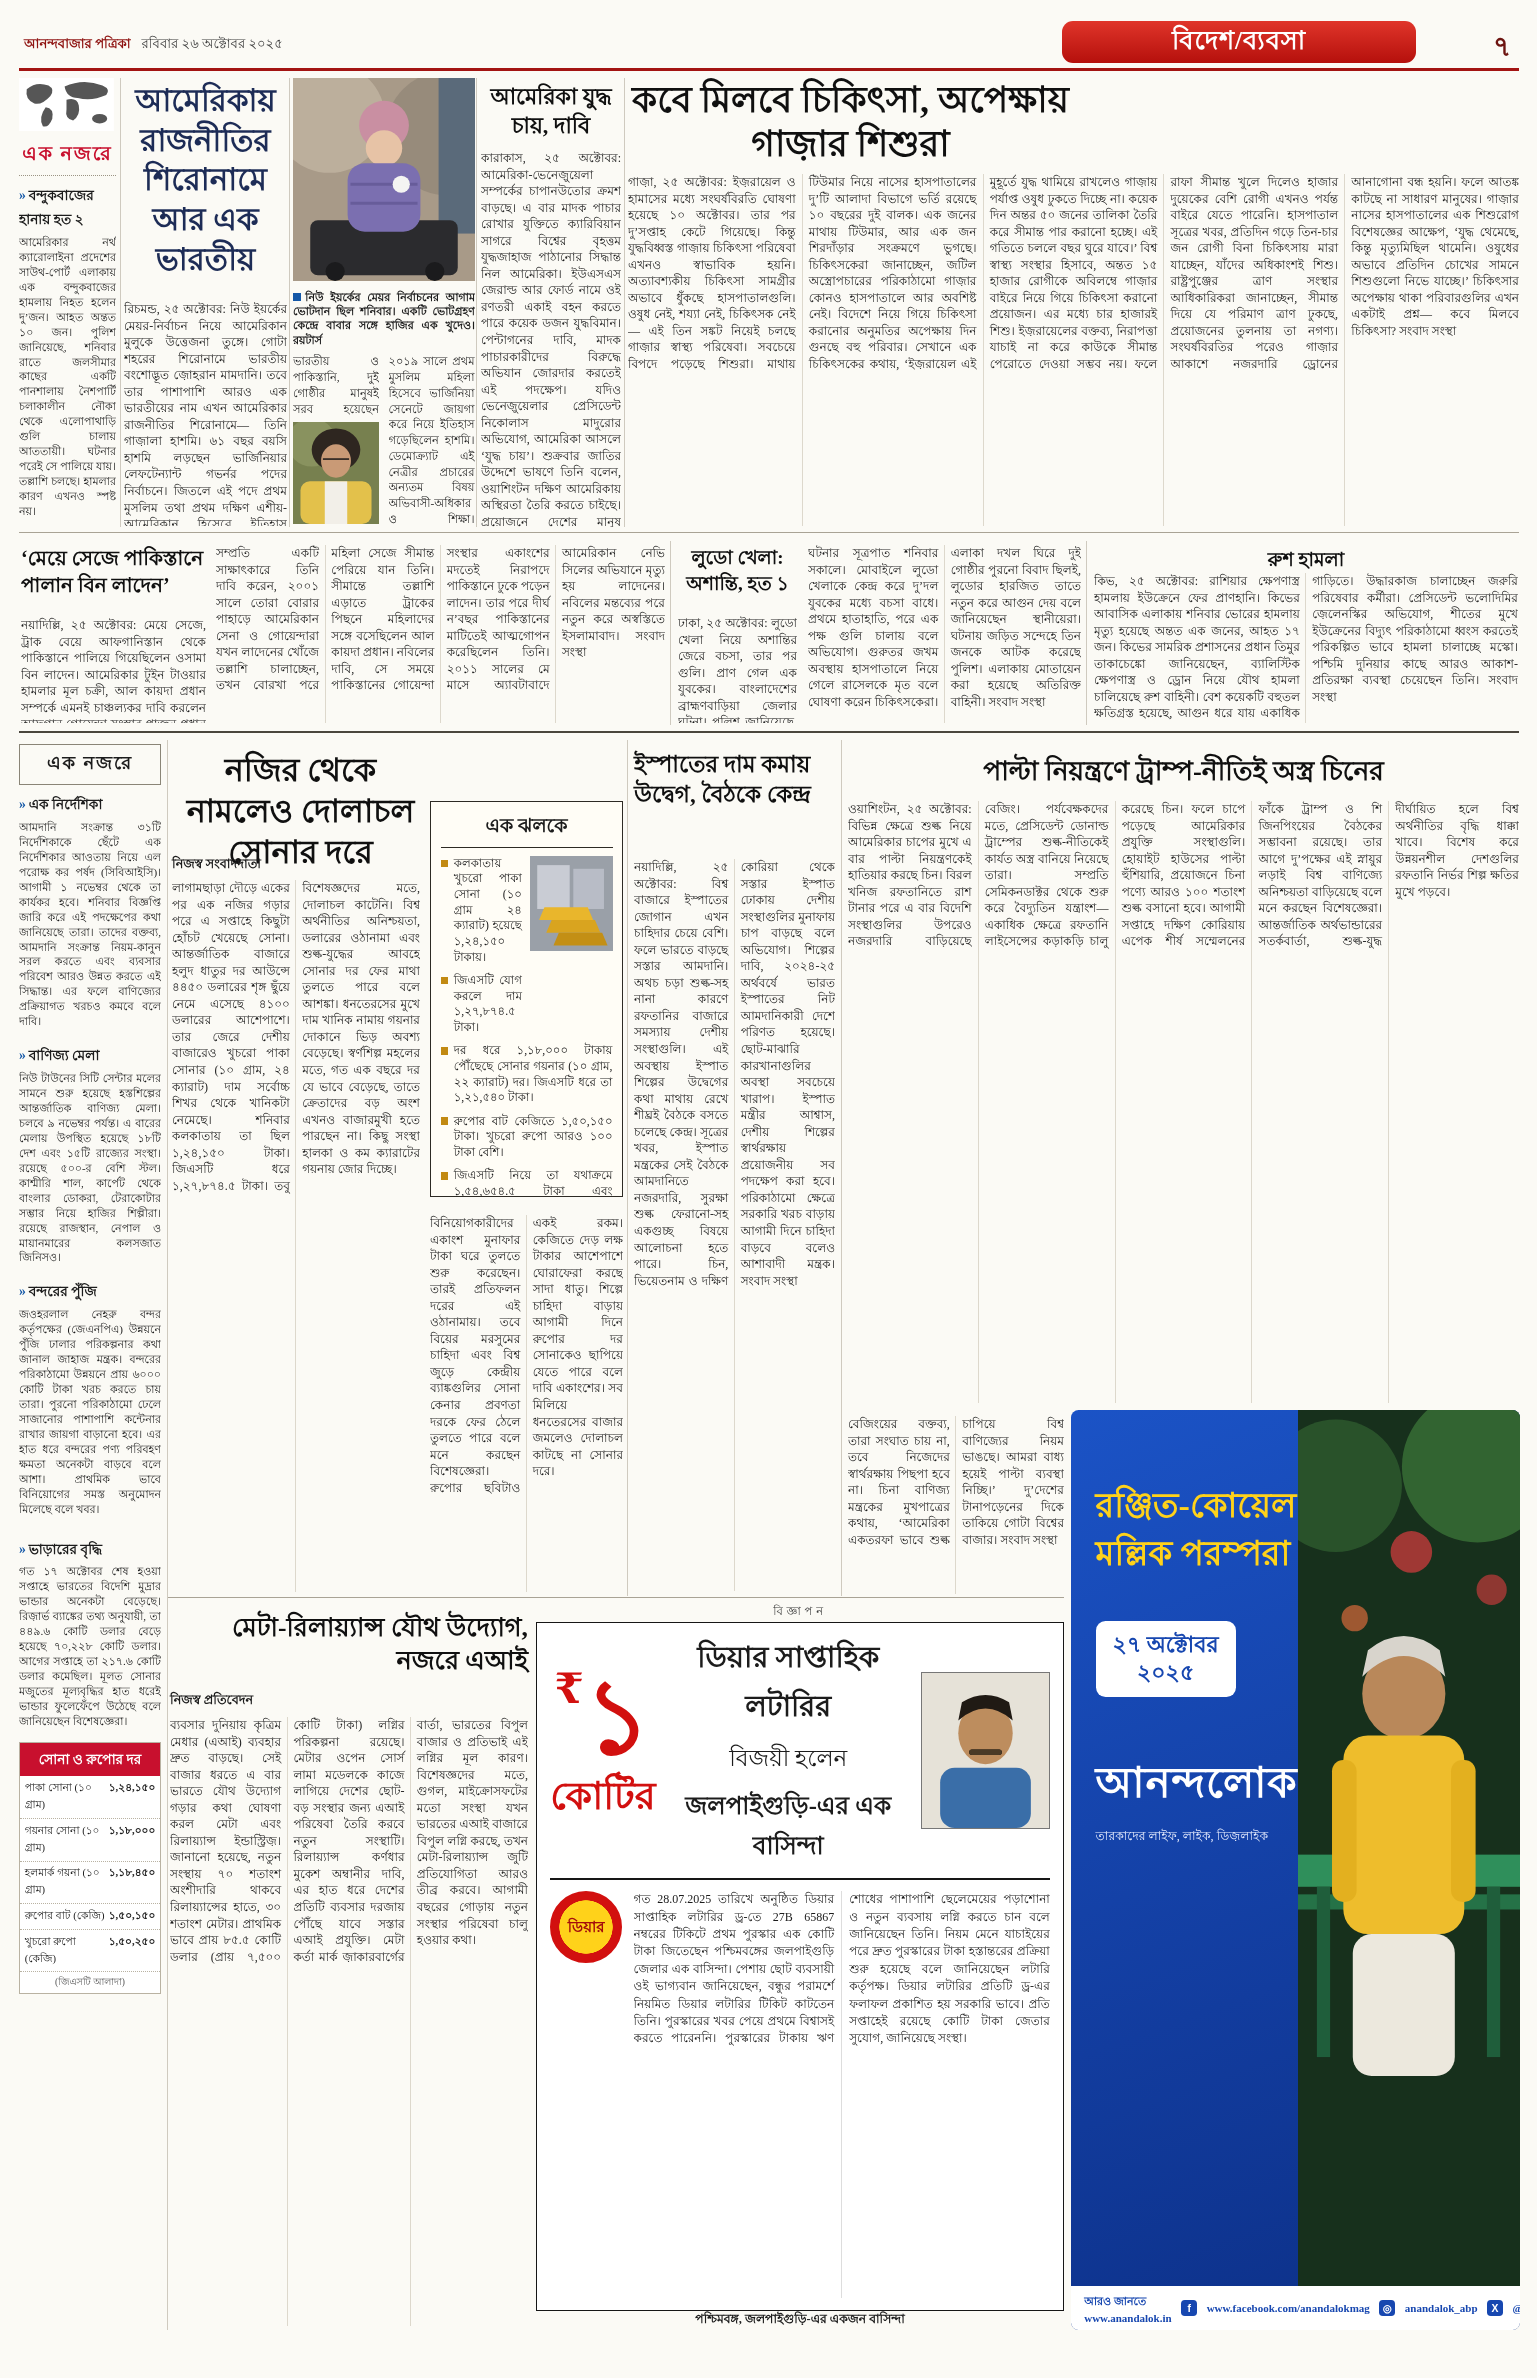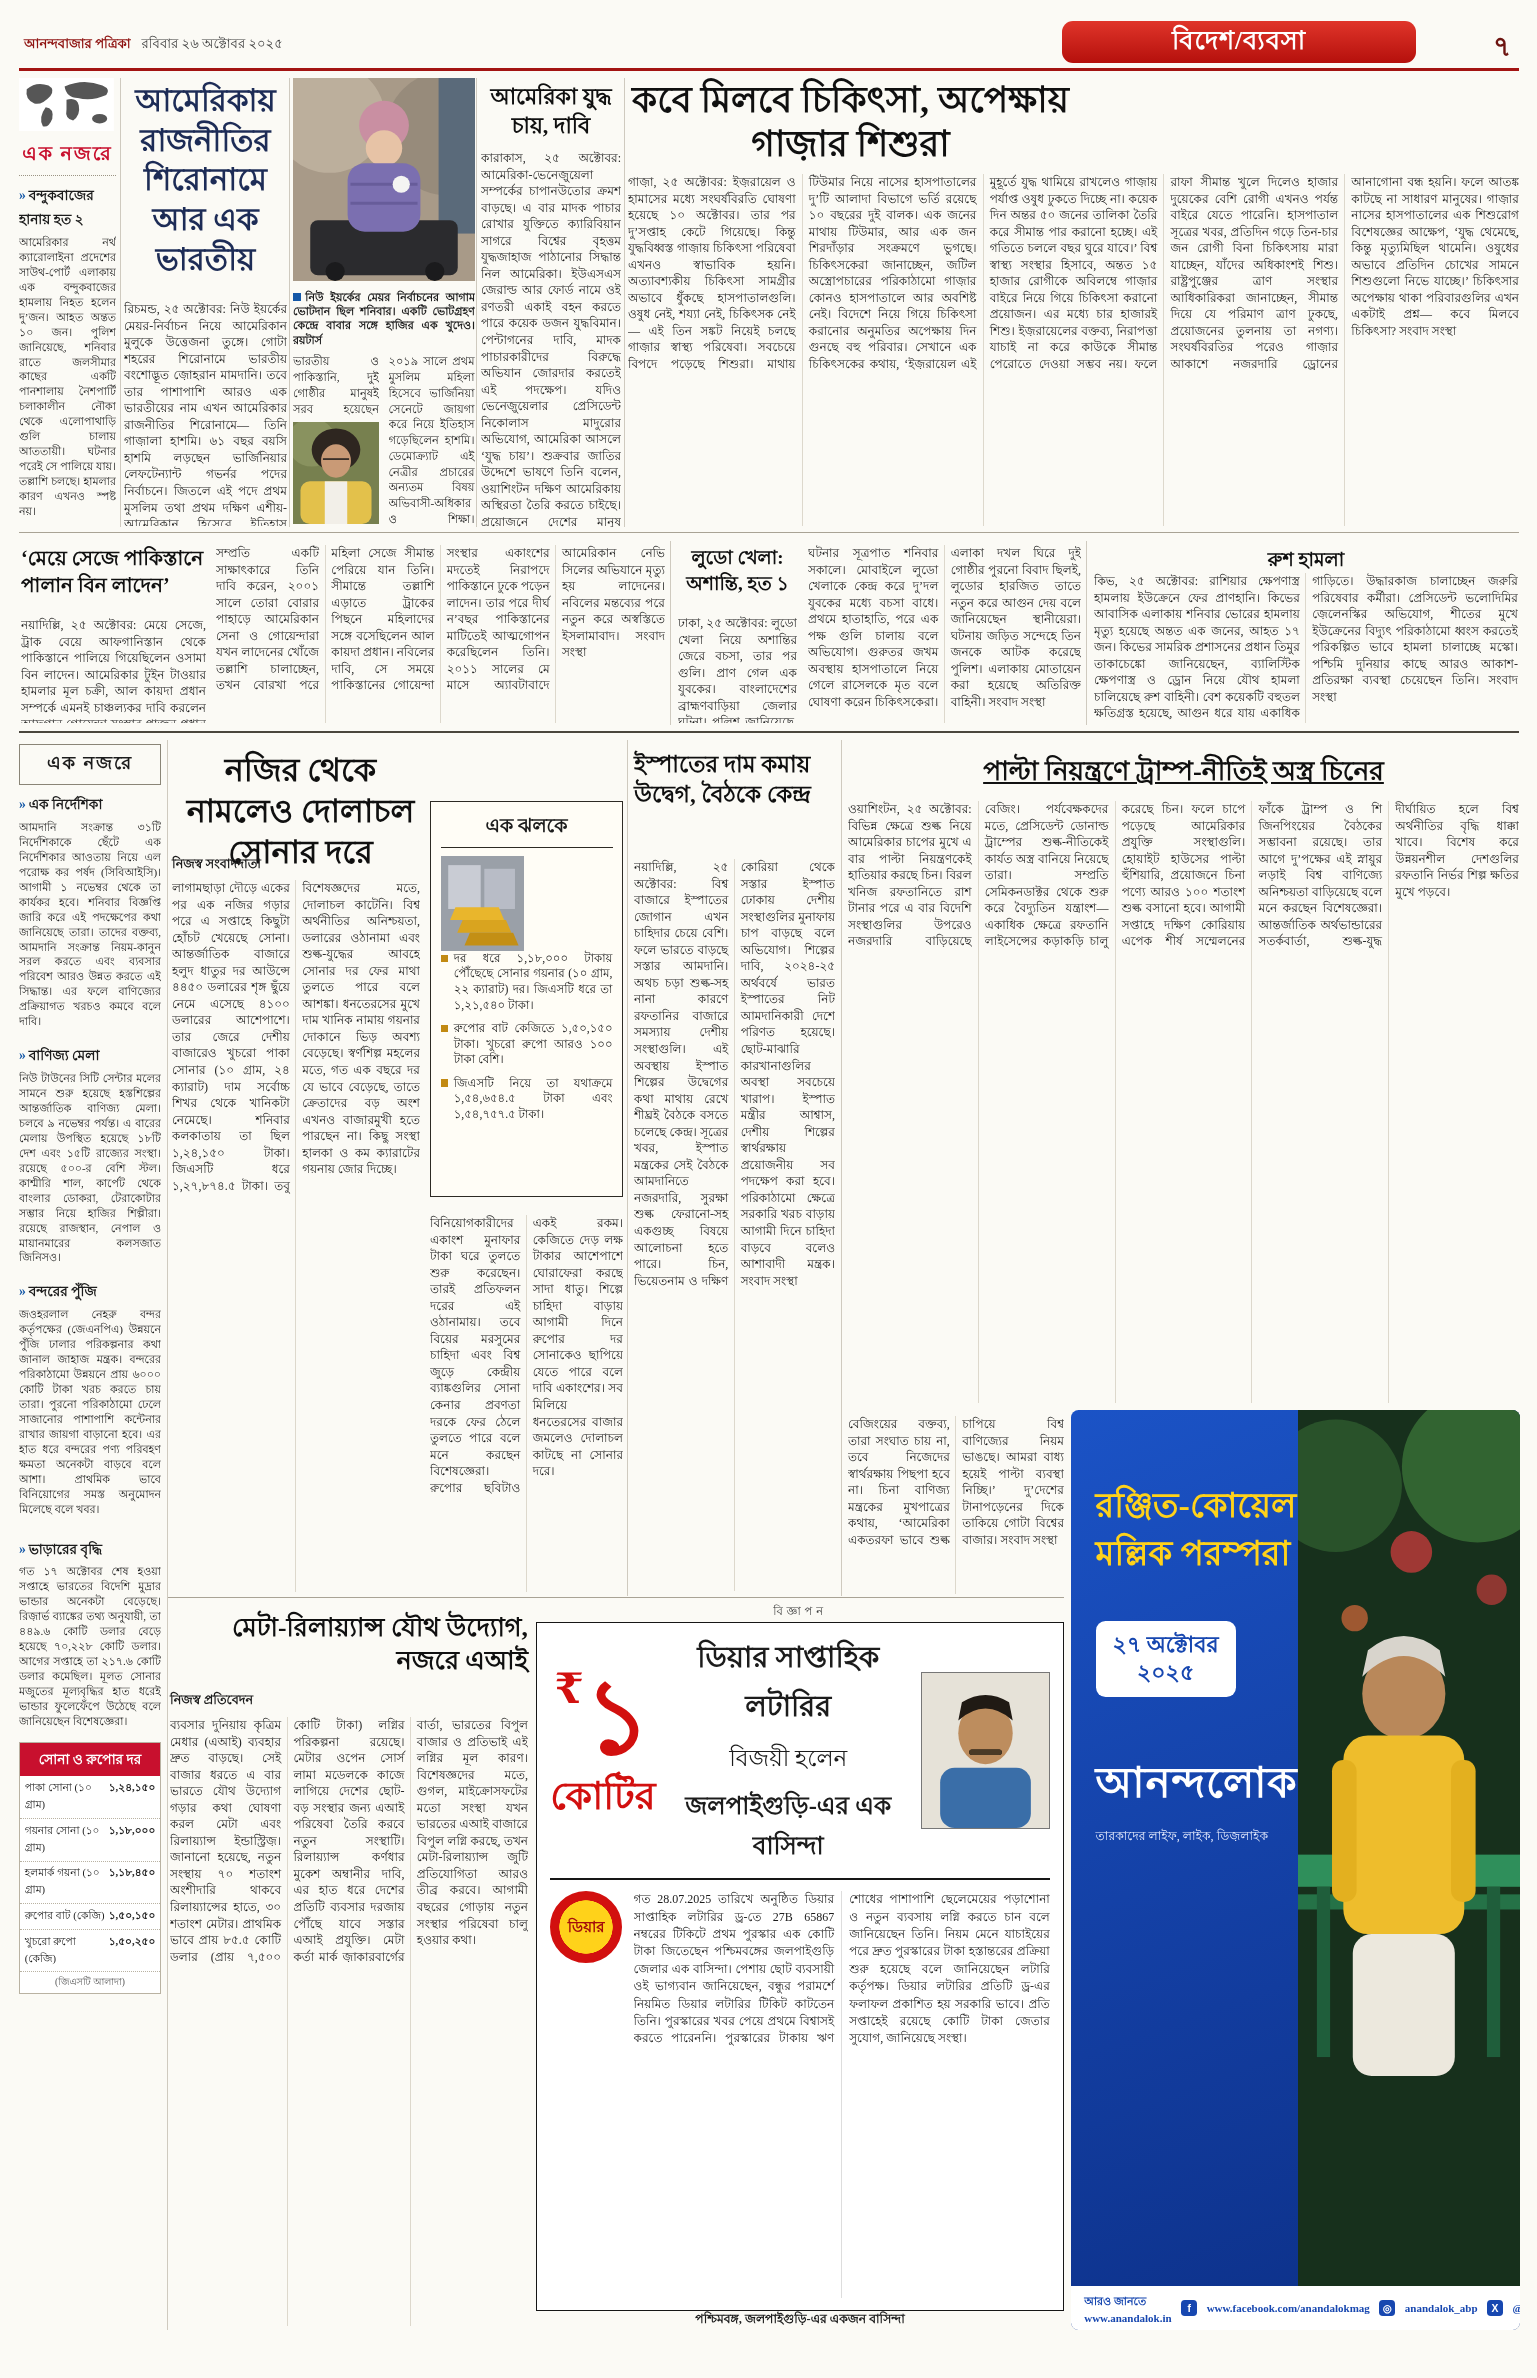--- a/index.html
+++ b/index.html
@@ -216,20 +216,30 @@
 
   <div class="vr" style="left:167px;top:740px;height:1590px;"></div>
 
   <div class="abs headline" style="left:172px;top:750px;width:257px;font-size:32px;line-height:1.28;text-align:center;">নজির থেকে নামলেও দোলাচল সোনার দরে</div>
   <div class="abs byline" style="left:172px;top:854px;">নিজস্ব সংবাদদাতা</div>
   <div class="abs body-txt cols2" style="left:172px;top:880px;width:248px;height:712px;">লাগামছাড়া দৌড়ে একের পর এক নজির গড়ার পরে এ সপ্তাহে কিছুটা হোঁচট খেয়েছে সোনা। আন্তর্জাতিক বাজারে হলুদ ধাতুর দর আউন্সে ৪৪৫০ ডলারের শৃঙ্গ ছুঁয়ে নেমে এসেছে ৪১০০ ডলারের আশেপাশে। তার জেরে দেশীয় বাজারেও খুচরো পাকা সোনার (১০ গ্রাম, ২৪ ক্যারাট) দাম সর্বোচ্চ শিখর থেকে খানিকটা নেমেছে। শনিবার কলকাতায় তা ছিল ১,২৪,১৫০ টাকা। জিএসটি ধরে ১,২৭,৮৭৪.৫ টাকা। তবু বিশেষজ্ঞদের মতে, দোলাচল কাটেনি। বিশ্ব অর্থনীতির অনিশ্চয়তা, ডলারের ওঠানামা এবং শুল্ক-যুদ্ধের আবহে সোনার দর ফের মাথা তুলতে পারে বলে আশঙ্কা। ধনতেরসের মুখে দাম খানিক নামায় গয়নার দোকানে ভিড় অবশ্য বেড়েছে। স্বর্ণশিল্প মহলের মতে, গত এক বছরে দর যে ভাবে বেড়েছে, তাতে ক্রেতাদের বড় অংশ এখনও বাজারমুখী হতে পারছেন না। কিছু সংস্থা হালকা ও কম ক্যারাটের গয়নায় জোর দিচ্ছে।</div>
 
   <div class="abs hl-box" style="left:430px;top:801px;width:193px;height:396px;box-sizing:border-box;">
     <div class="hl-title">এক ঝলকে</div>
     <div class="hl-top">
+      <div style="flex:1;">
+        <div class="hl-item">
+            <span class="bullet"></span>
+            <span>কলকাতায় খুচরো পাকা সোনা (১০ গ্রাম ২৪ ক্যারাট) হয়েছে ১,২৪,১৫০ টাকায়।</span>
+          </div>
+        <div class="hl-item">
+            <span class="bullet"></span>
+            <span>জিএসটি যোগ করলে দাম ১,২৭,৮৭৪.৫ টাকা।</span>
+          </div>
+      </div>
       <svg viewBox="0 0 92 104" width="83" height="95" preserveAspectRatio="none">
         <rect width="92" height="104" fill="#9aa0a8"></rect>
         <rect x="8" y="10" width="36" height="48" fill="#c9ccd4"></rect>
         <rect x="48" y="14" width="34" height="44" fill="#b8bcc6"></rect>
         <polygon points="10,70 70,70 64,56 16,56" fill="#e9b62c"></polygon>
         <polygon points="18,84 78,84 72,70 24,70" fill="#d9a41f"></polygon>
         <polygon points="26,98 86,98 80,84 32,84" fill="#c38f15"></polygon>
       </svg>
     </div>
     <div class="hl-item">
@@ -247,21 +257,21 @@
   </div>
   <div class="abs body-txt cols2" style="left:430px;top:1215px;width:193px;height:377px;">বিনিয়োগকারীদের একাংশ মুনাফার টাকা ঘরে তুলতে শুরু করেছেন। তারই প্রতিফলন দরের এই ওঠানামায়। তবে বিয়ের মরসুমের চাহিদা এবং বিশ্ব জুড়ে কেন্দ্রীয় ব্যাঙ্কগুলির সোনা কেনার প্রবণতা দরকে ফের ঠেলে তুলতে পারে বলে মনে করছেন বিশেষজ্ঞেরা। রুপোর ছবিটাও একই রকম। কেজিতে দেড় লক্ষ টাকার আশেপাশে ঘোরাফেরা করছে সাদা ধাতু। শিল্পে চাহিদা বাড়ায় আগামী দিনে রুপোর দর সোনাকেও ছাপিয়ে যেতে পারে বলে দাবি একাংশের। সব মিলিয়ে ধনতেরসের বাজার জমলেও দোলাচল কাটছে না সোনার দরে।</div>
 
   <div class="vr" style="left:627px;top:740px;height:856px;"></div>
 
   <div class="abs headline" style="left:634px;top:750px;width:201px;font-size:23px;line-height:1.3;">ইস্পাতের দাম কমায় উদ্বেগ, বৈঠকে কেন্দ্র</div>
   <div class="abs body-txt cols2" style="left:634px;top:859px;width:201px;height:732px;">নয়াদিল্লি, ২৫ অক্টোবর: বিশ্ব বাজারে ইস্পাতের জোগান এখন চাহিদার চেয়ে বেশি। ফলে ভারতে বাড়ছে সস্তার আমদানি। অথচ চড়া শুল্ক-সহ নানা কারণে রফতানির বাজারে সমস্যায় দেশীয় সংস্থাগুলি। এই অবস্থায় ইস্পাত শিল্পের উদ্বেগের কথা মাথায় রেখে শীঘ্রই বৈঠকে বসতে চলেছে কেন্দ্র। সূত্রের খবর, ইস্পাত মন্ত্রকের সেই বৈঠকে আমদানিতে নজরদারি, সুরক্ষা শুল্ক ফেরানো-সহ একগুচ্ছ বিষয়ে আলোচনা হতে পারে। চিন, ভিয়েতনাম ও দক্ষিণ কোরিয়া থেকে সস্তার ইস্পাত ঢোকায় দেশীয় সংস্থাগুলির মুনাফায় চাপ বাড়ছে বলে অভিযোগ। শিল্পের দাবি, ২০২৪-২৫ অর্থবর্ষে ভারত ইস্পাতের নিট আমদানিকারী দেশে পরিণত হয়েছে। ছোট-মাঝারি কারখানাগুলির অবস্থা সবচেয়ে খারাপ। ইস্পাত মন্ত্রীর আশ্বাস, দেশীয় শিল্পের স্বার্থরক্ষায় প্রয়োজনীয় সব পদক্ষেপ করা হবে। পরিকাঠামো ক্ষেত্রে সরকারি খরচ বাড়ায় আগামী দিনে চাহিদা বাড়বে বলেও আশাবাদী মন্ত্রক।  সংবাদ সংস্থা</div>
 
   <div class="vr" style="left:841px;top:740px;height:856px;"></div>
 
-  <div class="abs headline" style="left:848px;top:751px;width:671px;font-size:26.5px;text-align:center;text-decoration:underline;">পাল্টা নিয়ন্ত্রণে ট্রাম্প-নীতিই অস্ত্র চিনের</div>
+  <div class="abs headline" style="left:848px;top:751px;width:671px;font-size:26.5px;text-align:center;">পাল্টা নিয়ন্ত্রণে ট্রাম্প-নীতিই অস্ত্র চিনের</div>
   <div class="abs body-txt cols5" style="left:848px;top:801px;width:671px;height:602px;">ওয়াশিংটন, ২৫ অক্টোবর: বিভিন্ন ক্ষেত্রে শুল্ক নিয়ে আমেরিকার চাপের মুখে এ বার পাল্টা নিয়ন্ত্রণকেই হাতিয়ার করছে চিন। বিরল খনিজ রফতানিতে রাশ টানার পরে এ বার বিদেশি সংস্থাগুলির উপরেও নজরদারি বাড়িয়েছে বেজিং। পর্যবেক্ষকদের মতে, প্রেসিডেন্ট ডোনাল্ড ট্রাম্পের শুল্ক-নীতিকেই কার্যত অস্ত্র বানিয়ে নিয়েছে তারা। সম্প্রতি সেমিকনডাক্টর থেকে শুরু করে বৈদ্যুতিন যন্ত্রাংশ— একাধিক ক্ষেত্রে রফতানি লাইসেন্সের কড়াকড়ি চালু করেছে চিন। ফলে চাপে পড়েছে আমেরিকার প্রযুক্তি সংস্থাগুলি। হোয়াইট হাউসের পাল্টা হুঁশিয়ারি, প্রয়োজনে চিনা পণ্যে আরও ১০০ শতাংশ শুল্ক বসানো হবে। আগামী সপ্তাহে দক্ষিণ কোরিয়ায় এপেক শীর্ষ সম্মেলনের ফাঁকে ট্রাম্প ও শি জিনপিংয়ের বৈঠকের সম্ভাবনা রয়েছে। তার আগে দু’পক্ষের এই স্নায়ুর লড়াই বিশ্ব বাণিজ্যে অনিশ্চয়তা বাড়িয়েছে বলে মনে করছেন বিশেষজ্ঞেরা। আন্তর্জাতিক অর্থভান্ডারের সতর্কবার্তা, শুল্ক-যুদ্ধ দীর্ঘায়িত হলে বিশ্ব অর্থনীতির বৃদ্ধি ধাক্কা খাবে। বিশেষ করে উন্নয়নশীল দেশগুলির রফতানি নির্ভর শিল্প ক্ষতির মুখে পড়বে।</div>
   <div class="abs body-txt cols2" style="left:848px;top:1416px;width:216px;height:178px;">বেজিংয়ের বক্তব্য, তারা সংঘাত চায় না, তবে নিজেদের স্বার্থরক্ষায় পিছপা হবে না। চিনা বাণিজ্য মন্ত্রকের মুখপাত্রের কথায়, ‘আমেরিকা একতরফা ভাবে শুল্ক চাপিয়ে বিশ্ব বাণিজ্যের নিয়ম ভাঙছে। আমরা বাধ্য হয়েই পাল্টা ব্যবস্থা নিচ্ছি।’ দু’দেশের টানাপড়েনের দিকে তাকিয়ে গোটা বিশ্বের বাজার।  সংবাদ সংস্থা</div>
 
   <div class="hrline" style="left:168px;top:1597px;width:896px;height:0.9px;"></div>
 
   <div class="abs headline" style="left:170px;top:1611px;width:358px;font-size:25.6px;line-height:1.3;text-align:right;">মেটা-রিলায়্যান্স যৌথ উদ্যোগ, নজরে এআই</div>
   <div class="abs byline" style="left:170px;top:1690px;">নিজস্ব প্রতিবেদন</div>
   <div class="abs body-txt cols3" style="left:170px;top:1717px;width:358px;height:609px;">ব্যবসার দুনিয়ায় কৃত্রিম মেধার (এআই) ব্যবহার দ্রুত বাড়ছে। সেই বাজার ধরতে এ বার ভারতে যৌথ উদ্যোগ গড়ার কথা ঘোষণা করল মেটা এবং রিলায়্যান্স ইন্ডাস্ট্রিজ়। জানানো হয়েছে, নতুন সংস্থায় ৭০ শতাংশ অংশীদারি থাকবে রিলায়্যান্সের হাতে, ৩০ শতাংশ মেটার। প্রাথমিক ভাবে প্রায় ৮৫.৫ কোটি ডলার (প্রায় ৭,৫০০ কোটি টাকা) লগ্নির পরিকল্পনা রয়েছে। মেটার ওপেন সোর্স লামা মডেলকে কাজে লাগিয়ে দেশের ছোট-বড় সংস্থার জন্য এআই পরিষেবা তৈরি করবে নতুন সংস্থাটি। রিলায়্যান্স কর্ণধার মুকেশ অম্বানীর দাবি, এর হাত ধরে দেশের প্রতিটি ব্যবসার দরজায় পৌঁছে যাবে সস্তার এআই প্রযুক্তি। মেটা কর্তা মার্ক জ়াকারবার্গের বার্তা, ভারতের বিপুল বাজার ও প্রতিভাই এই লগ্নির মূল কারণ। বিশেষজ্ঞদের মতে, গুগল, মাইক্রোসফটের মতো সংস্থা যখন ভারতের এআই বাজারে বিপুল লগ্নি করছে, তখন মেটা-রিলায়্যান্স জুটি প্রতিযোগিতা আরও তীব্র করবে। আগামী বছরের গোড়ায় নতুন সংস্থার পরিষেবা চালু হওয়ার কথা।</div>
 
   <div class="abs" style="left:536px;top:1603px;width:528px;">

